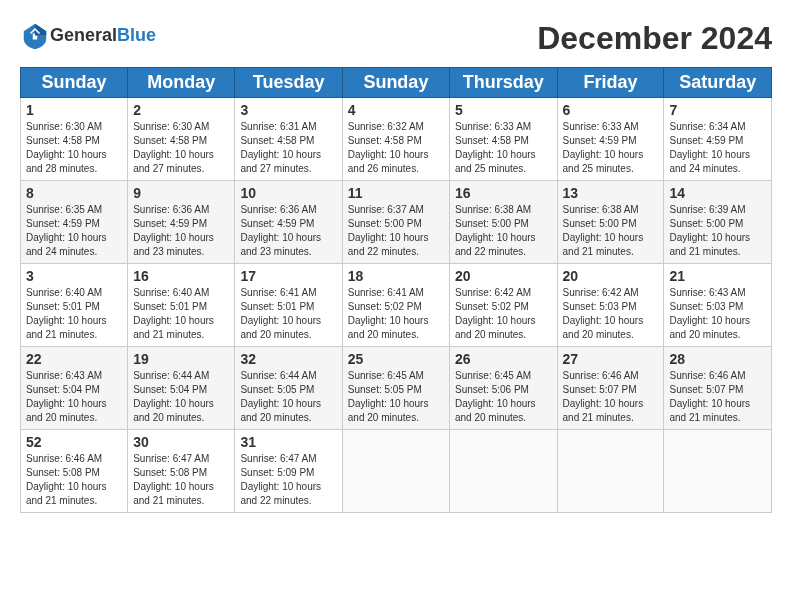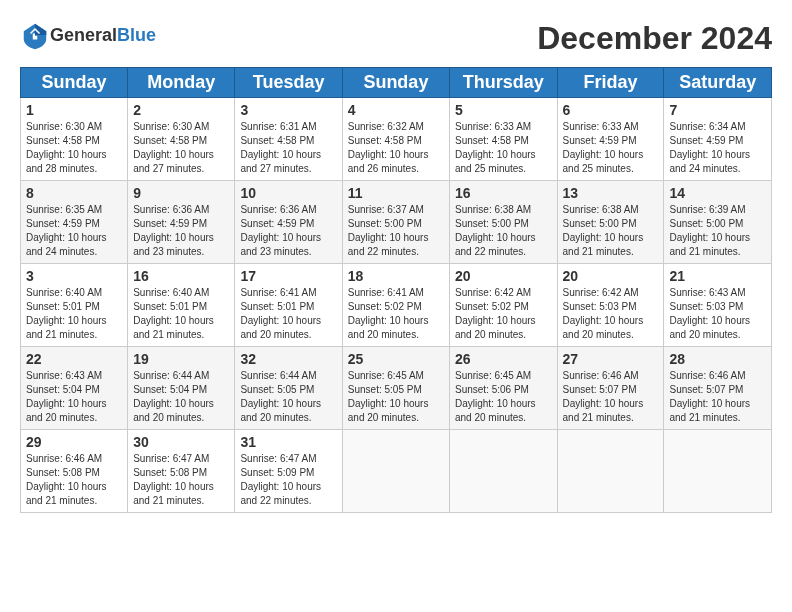--- a/index.html
+++ b/index.html
@@ -355,21 +355,21 @@
         <span class="day-number">28</span>
         <div class="day-info">
           Sunrise: 6:46 AM<br>
           Sunset: 5:07 PM<br>
           Daylight: 10 hours and 21 minutes.
         </div>
       </td>
       </tr>
       <tr>
         <td>
-        <span class="day-number">29</span>
+        <span class="day-number">52</span>
         <div class="day-info">
           Sunrise: 6:46 AM<br>
           Sunset: 5:08 PM<br>
           Daylight: 10 hours and 21 minutes.
         </div>
       </td>
         <td>
         <span class="day-number">30</span>
         <div class="day-info">
           Sunrise: 6:47 AM<br>

